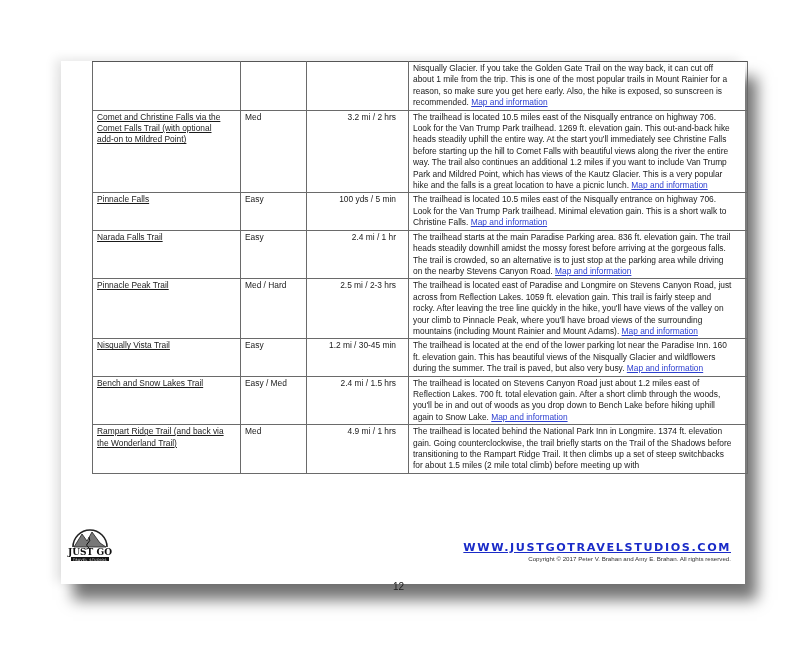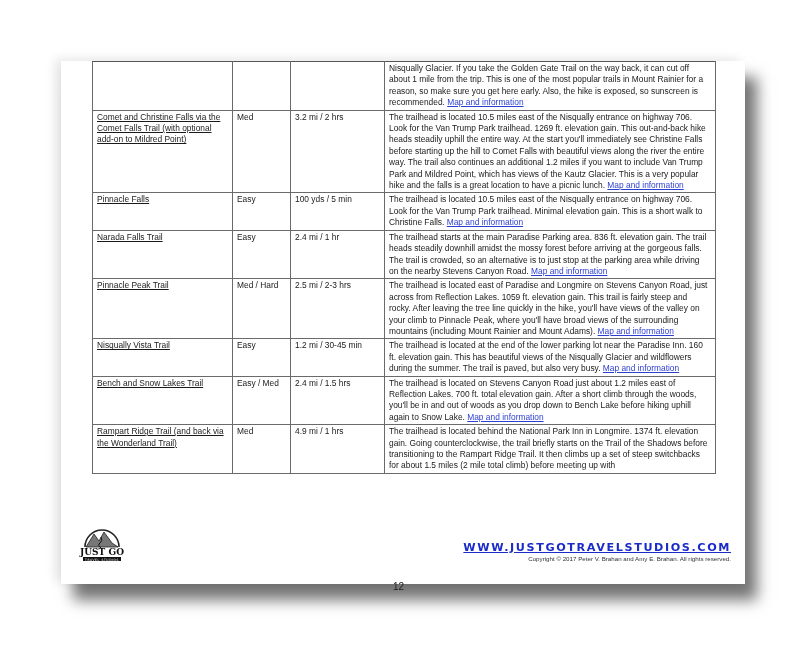--- a/index.html
+++ b/index.html
@@ -11,30 +11,30 @@
       position:absolute; left:61px; top:61px; width:684px; height:523px;
       background:#ffffff;
       box-shadow: 12px 16px 14px rgba(0,0,0,0.55), -6px -2px 10px rgba(0,0,0,0.10);
     }
     table.trails {
       position:absolute; left:31px; top:0px; width:623px;
       border-collapse:collapse; table-layout:fixed;
       font-size:8.4px; line-height:11.4px; color:#1a1a1a;
     }
     table.trails td {
-      border:1px solid #6a6a6a; vertical-align:top; padding:1px 4px 1px 4px;
+      border:1px solid #6a6a6a; vertical-align:top; padding:1px 12px 1px 4px;
     }
     table.trails td.c-name { width:131px;text-decoration:underline; }
     table.trails td.c-diff { width:49px; text-align:left; }
-    table.trails td.c-dist { width:85px; text-align:left; }
+    table.trails td.c-dist { width:85px; text-align:right; }
     table.trails td.c-desc { width:322px; }
     table.trails tr:first-child td { border-top:1.5px solid #555; }
     a.map-link { color:#2d3fd0; text-decoration:underline; cursor:pointer; }
     .logo {
-      position:absolute; left:16px; top:458px; width:50px; height:44px;
+      position:absolute; left:4px; top:458px; width:50px; height:44px;
     }
     .page-num {
       position:absolute; left:332px; top:520px; font-size:10px; color:#222;
     }
     .footer-right {
       position:absolute; right:14px; top:480px; text-align:right;
     }
     .site-url {
       font-family:"DejaVu Sans", sans-serif; font-weight:bold; font-size:11.2px;
       letter-spacing:1.6px; color:#1a2bc8; text-decoration:underline; display:block; line-height:13px;

